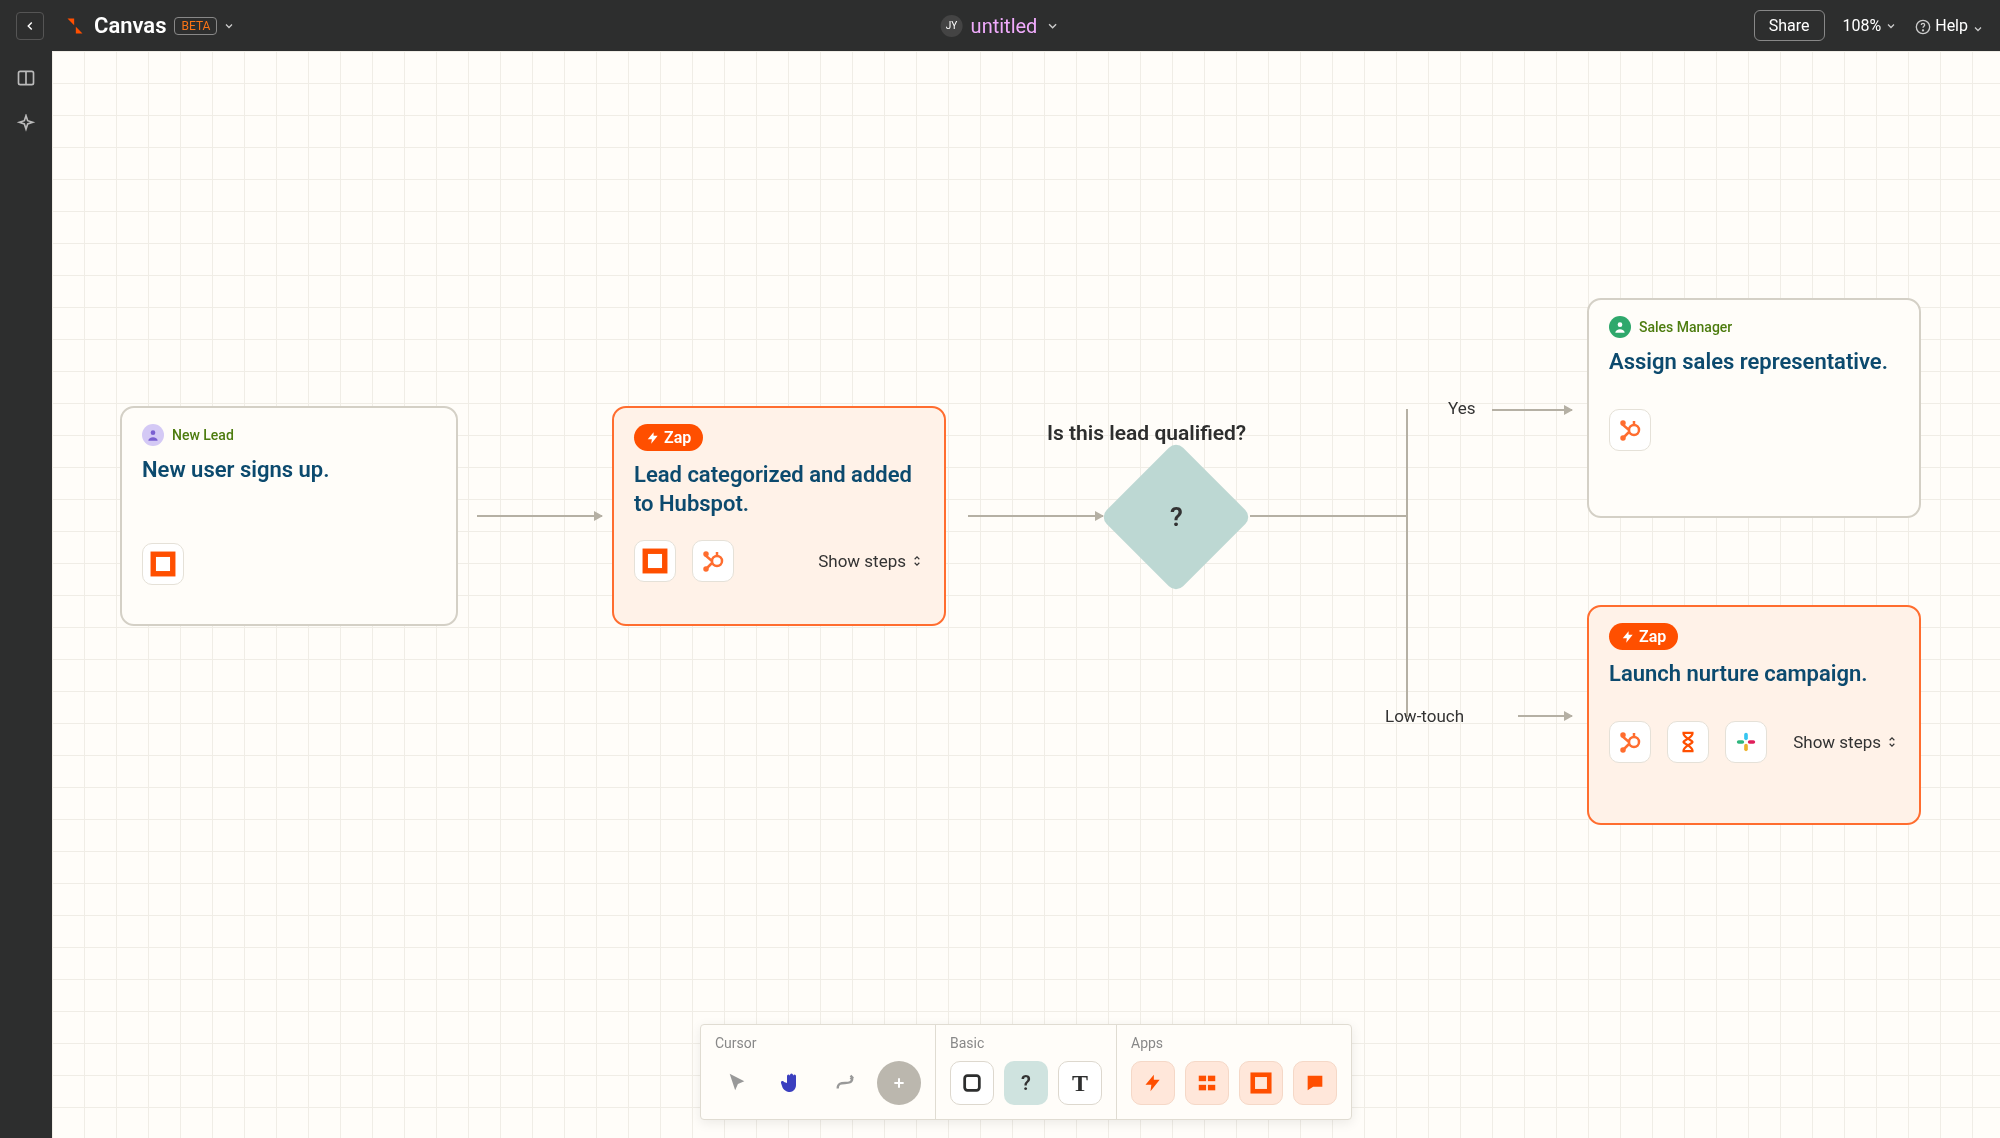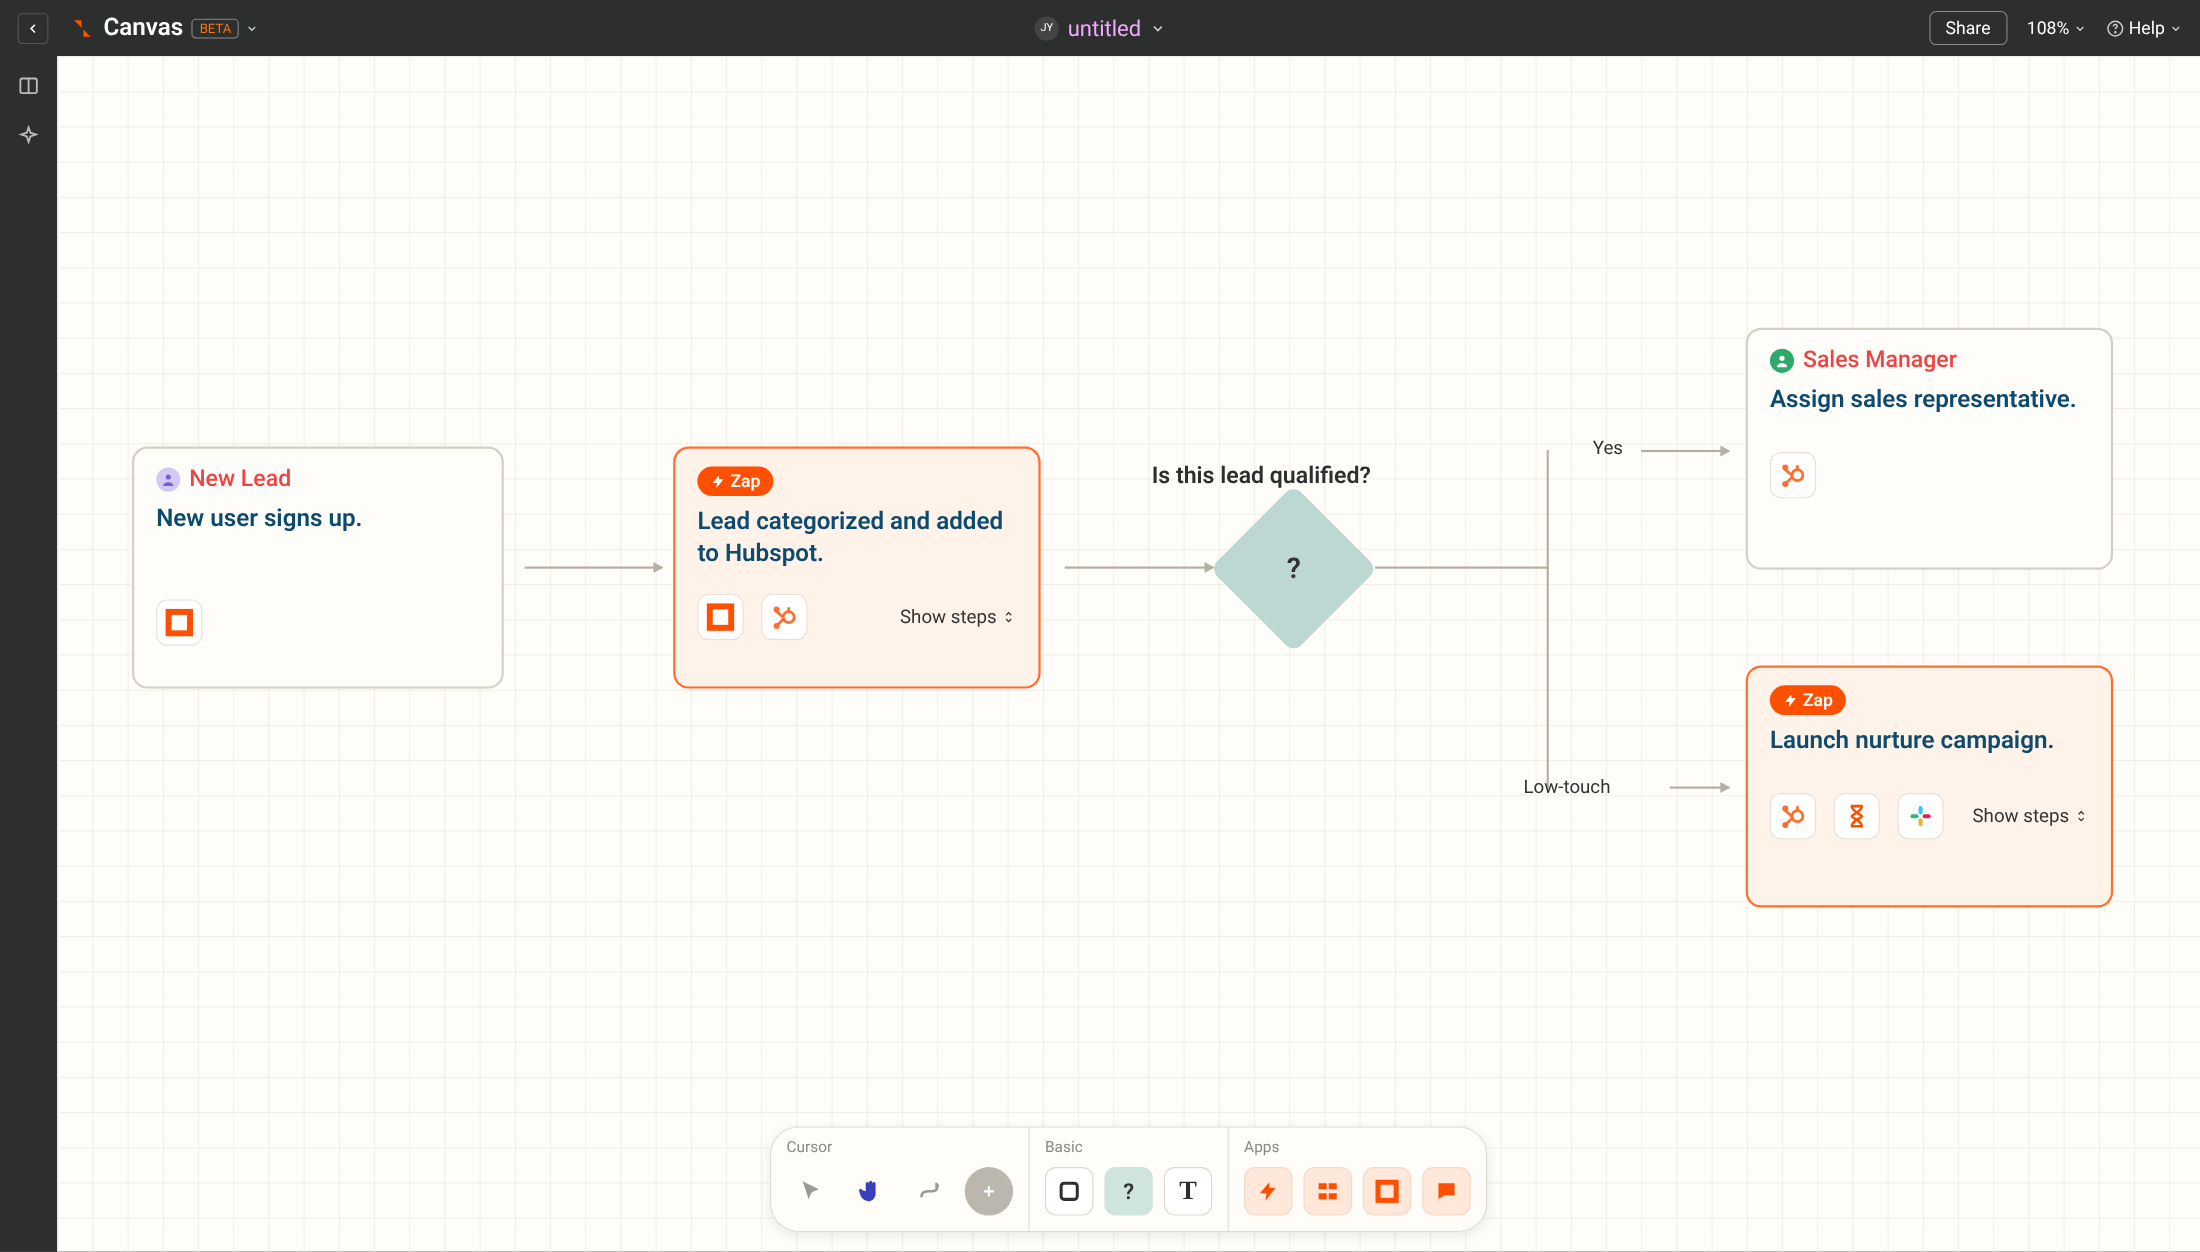--- a/index.html
+++ b/index.html
@@ -36,21 +36,21 @@
   border: 1px solid #888; border-radius: 4px;
   padding: 1px 6px; font-size: 12px; margin-left: 8px; color: #f97316;
 }
 .title-dd { margin-left: 6px; cursor: pointer; }
 .center-title { position: absolute; left: 50%; transform: translateX(-50%); display: flex; align-items: center; gap: 8px; }
 .avatar-sm { width: 22px; height: 22px; background: #444; border-radius: 50%; font-size: 10px; display:flex; align-items:center; justify-content:center; }
 .doc-title { font-size: 20px; color: #f0abfc; }
 .right-controls { margin-left: auto; display: flex; align-items: center; gap: 18px; }
 .share-btn { border: 1px solid #888; border-radius: 6px; padding: 5px 14px; font-size: 16px; cursor:pointer; }
 .zoom-label { font-size: 16px; display: flex; align-items: center; gap: 4px; cursor:pointer; }
-.help-label { font-size: 16px; display: flex; align-items: center; gap: 4px; cursor:pointer; }
+.help-label { font-size: 16px; display: flex; align-items: flex-end; gap: 4px; cursor:pointer; }
 
 .left-rail {
   position: absolute; left: 0; top: 51px; bottom: 0; width: 52px;
   background: #2d2e2e;
   display: flex; flex-direction: column; align-items: center;
   padding-top: 16px; gap: 24px;
 }
 .rail-icon { width: 22px; height: 22px; color: #bbb; cursor: pointer; display:flex; align-items:center; justify-content:center;}
 
 .canvas-area {
@@ -68,21 +68,21 @@
   padding: 16px 20px;
   background: #fffdf9;
 }
 .node.white { border-color: #d4d0c6; background: #fffdf9; }
 .node.orange { border-color: #ff6d2f; background: #fff2e8; }
 
 .node-header { display: flex; align-items: center; gap: 8px; margin-bottom: 10px; }
 .role-icon { width: 22px; height: 22px; border-radius: 50%; display:inline-flex; align-items:center; justify-content:center; }
 .role-icon.purple { background: #d4c9f5; color:#7a5fd1; }
 .role-icon.green { background: #2fa86c; color:#fff; }
-.role-label { font-size: 21px; color: #ef4444; font-weight: 500; }
+.role-label { font-size: 14px; color: #4d7c0f; font-weight: 500; }
 .zap-badge { background: #ff4f00; color: #fff; border-radius: 16px; padding: 4px 12px; font-size: 16px; font-weight: 600; display:inline-flex; align-items:center; gap:4px; }
 .node-title { font-size: 22px; font-weight: 600; color: #0c4a6e; line-height: 1.3; }
 .node-icons { margin-top: 22px; display: flex; align-items: center; gap: 16px; }
 .app-icon { width: 42px; height: 42px; border-radius: 10px; border: 1px solid #e5e1d8; background: #fff; display:flex; align-items:center; justify-content:center; }
 .show-steps { margin-left: auto; font-size: 17px; color: #333; cursor:pointer; display:flex; align-items:center; gap:4px; }
 
 .decision {
   position: absolute;
   width: 108px; height: 108px;
   background: #bdd8d3;
@@ -99,21 +99,21 @@
 .arrow-line::after { content:''; position:absolute; right:-1px; top:-4px; border-left:9px solid #b5b0a4; border-top:5px solid transparent; border-bottom:5px solid transparent; }
 .v-line { position:absolute; width:2px; background:#b5b0a4; }
 
 .bottom-toolbar {
   position: absolute;
   left: 50%; transform: translateX(-50%);
   bottom: 18px;
   display: flex;
   background: #fffdf9;
   border: 1px solid #e0dcd2;
-  border-radius: 26px;
+  border-radius: 4px;
   box-shadow: 0 3px 12px rgba(0,0,0,0.08);
   justify-content: space-between;
 }
 .tb-section { padding: 10px 14px 14px; border-right: 1px solid #e0dcd2; }
 .tb-section:last-child { border-right: none; }
 .tb-label { font-size: 14px; color: #888; margin-bottom: 10px; }
 .tb-row { display: flex; gap: 10px; }
 .tb-btn { width: 44px; height: 44px; border-radius: 10px; display:flex; align-items:center; justify-content:center; cursor:pointer; }
 .tb-btn.plain { }
 .tb-btn.outline { border: 1px solid #ddd8ce; background:#fff; }

